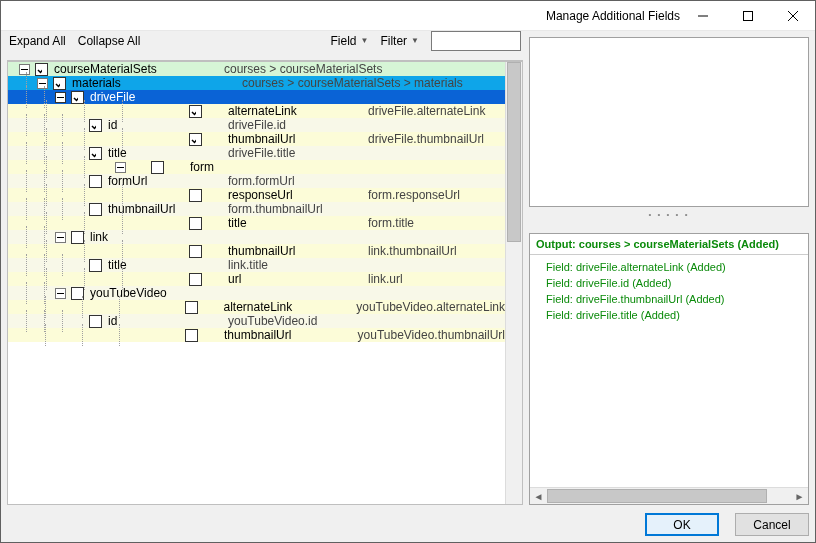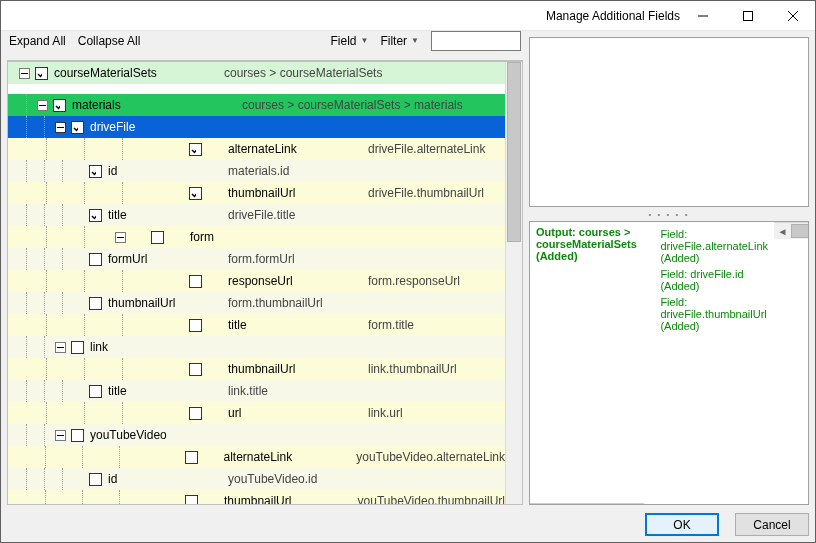--- a/index.html
+++ b/index.html
@@ -15,23 +15,23 @@
 .leftcol { flex: 1; display: flex; flex-direction: column; border: 0; min-width: 0; }
 .toolbar { height: 24px; display: flex; align-items: center; gap: 12px; padding: 0 2px 16px 2px; border-bottom: 1px solid #bfbfbf; }
 .toolbar .link { color: #000; cursor: default; }
 .toolbar .spacer { flex: 1; }
 .toolbar .drop { display: flex; align-items: center; gap: 4px; }
 .toolbar .arrow { font-size: 8px; color: #555; }
 .toolbar input.filter { width: 90px; height: 20px; border: 1px solid #7a7a7a; padding: 0 3px; font-size: 12px; }
 .tree-wrap { flex: 1; display: flex; border: 1px solid #bfbfbf; background: #fff; overflow: hidden; }
 .tree { flex: 1; overflow: hidden; position: relative; }
 .tree-scroll { overflow-y: auto; height: 100%; }
-.row { height: 22px; display: flex; align-items: center; white-space: nowrap; }
+.row { height: 14px; display: flex; align-items: center; white-space: nowrap; }
 .bg-green { background: #d6f5d6; }
-.bg-lgreen { background: #22c55e; margin-top: 10px; }
+.bg-lgreen { background: #0ea5e9; }
 .bg-yellow { background: #fcfcd8; gap: 20px; }
 .bg-plain { background: #f8f8e8; }
 .bg-blue { background: #0a63d6; color: #fff; }
 .bg-blue .expander rect { stroke: #333; fill: #fff; }
 .pad { display: inline-block; width: 18px; height: 22px; border-left: 1px dotted #a0a0a0; }
 .pad.first { border-left: none; }
 .expander { width: 13px; height: 13px; display: inline-flex; align-items: center; justify-content: center; margin-right: 4px; }
 .cb { width: 13px; height: 13px; border: 1px solid #333; background: #fff; display: inline-flex; align-items: center; justify-content: center; margin-right: 6px; flex-shrink: 0; }
 .bg-blue .cb { border-color: #333; }
 .cb.checked::after { content: ""; width: 9px; height: 9px; display: block; background: transparent; position: relative; }
@@ -39,21 +39,21 @@
 .cb svg { display: none; }
 .fieldname { display: inline-block; width: 120px; }
 .bg-green .fieldname, .bg-lgreen .fieldname { width: 170px; }
 .path { color: #444; }
 .vscroll { width: 17px; background: #f0f0f0; border-left: 1px solid #dcdcdc; position: relative; }
 .vthumb { position: absolute; left: 1px; right: 1px; top: 0; height: 180px; background: #c8c8c8; border: 1px solid #b0b0b0; }
 .rightcol { width: 280px; display: flex; flex-direction: column; gap: 4px; }
 .panel { border: 1px solid #a0a0a0; background: #fff; }
 .panel.top { height: 170px; }
 .grip { height: 6px; display: flex; align-items: center; justify-content: center; color: #888; font-size: 8px; letter-spacing: 2px; }
-.panel.bottom { flex: 1; display: flex; flex-direction: row; overflow: hidden; }
+.panel.bottom { flex: 1; display: flex; flex-direction: column; overflow: hidden; margin-top: 12px; }
 .output-head { padding: 4px 6px; border-bottom: 1px solid #ccc; font-weight: bold; color: #0a8a0a; font-size: 11px; }
 .output-body { padding: 4px 6px; }
 .output-body .fld { color: #0a8a0a; font-size: 11px; padding: 2px 0 2px 10px; }
 .output-body .oh { font-weight: bold; color: #0a8a0a; font-size: 11px; padding: 2px 0; }
 .panel.bottom .hscroll-area { flex: 1; }
 .hscroll { height: 17px; background: #f0f0f0; border-top: 1px solid #dcdcdc; display: flex; align-items: center; }
 .hscroll .harrow { width: 17px; display: flex; align-items: center; justify-content: center; color: #666; font-size: 10px; }
 .hscroll .htrack { flex: 1; position: relative; height: 100%; }
 .hscroll .hthumb { position: absolute; top: 1px; bottom: 1px; left: 0; width: 220px; background: #c8c8c8; border: 1px solid #b0b0b0; }
 .buttons { display: flex; justify-content: flex-end; gap: 16px; padding: 2px 0 0 0; }
@@ -176,21 +176,21 @@
                   <span class="pad"></span>
                   <span class="pad"></span>
                   <span class="pad" style="width:10px"></span>
                   <span class="expander"></span>
                   <span class="cb checked">
                     <svg width="11" height="11">
                       <polyline points="2,6 4.5,8.5 9,3" fill="none" stroke="#000" stroke-width="1.5"></polyline>
                     </svg>
                   </span>
                   <span class="fieldname">id</span>
-                  <span class="path">materials.id</span>
+                  <span class="path">driveFile.id</span>
                 </div>
                 <div class="row bg-yellow">
                   <span class="pad first"></span>
                   <span class="pad"></span>
                   <span class="pad"></span>
                   <span class="pad" style="width:10px"></span>
                   <span class="expander"></span>
                   <span class="cb checked">
                     <svg width="11" height="11">
                       <polyline points="2,6 4.5,8.5 9,3" fill="none" stroke="#000" stroke-width="1.5"></polyline>
@@ -363,20 +363,21 @@
       <div class="rightcol">
         <div class="panel top"></div>
         <div class="grip">• • • • •</div>
         <div class="panel bottom">
           <div class="output-head">Output: courses &gt; courseMaterialSets (Added)</div>
           <div class="hscroll-area">
             <div class="output-body">
               <div class="fld">Field: driveFile.alternateLink (Added)</div>
               <div class="fld">Field: driveFile.id (Added)</div>
               <div class="fld">Field: driveFile.thumbnailUrl (Added)</div>
+              <div class="fld">Field: driveFile.title (Added)</div>
             </div>
           </div>
           <div class="hscroll">
             <div class="harrow">◄</div>
             <div class="htrack">
                 <div class="hthumb"></div>
               </div>
             <div class="harrow">►</div>
           </div>
         </div>

